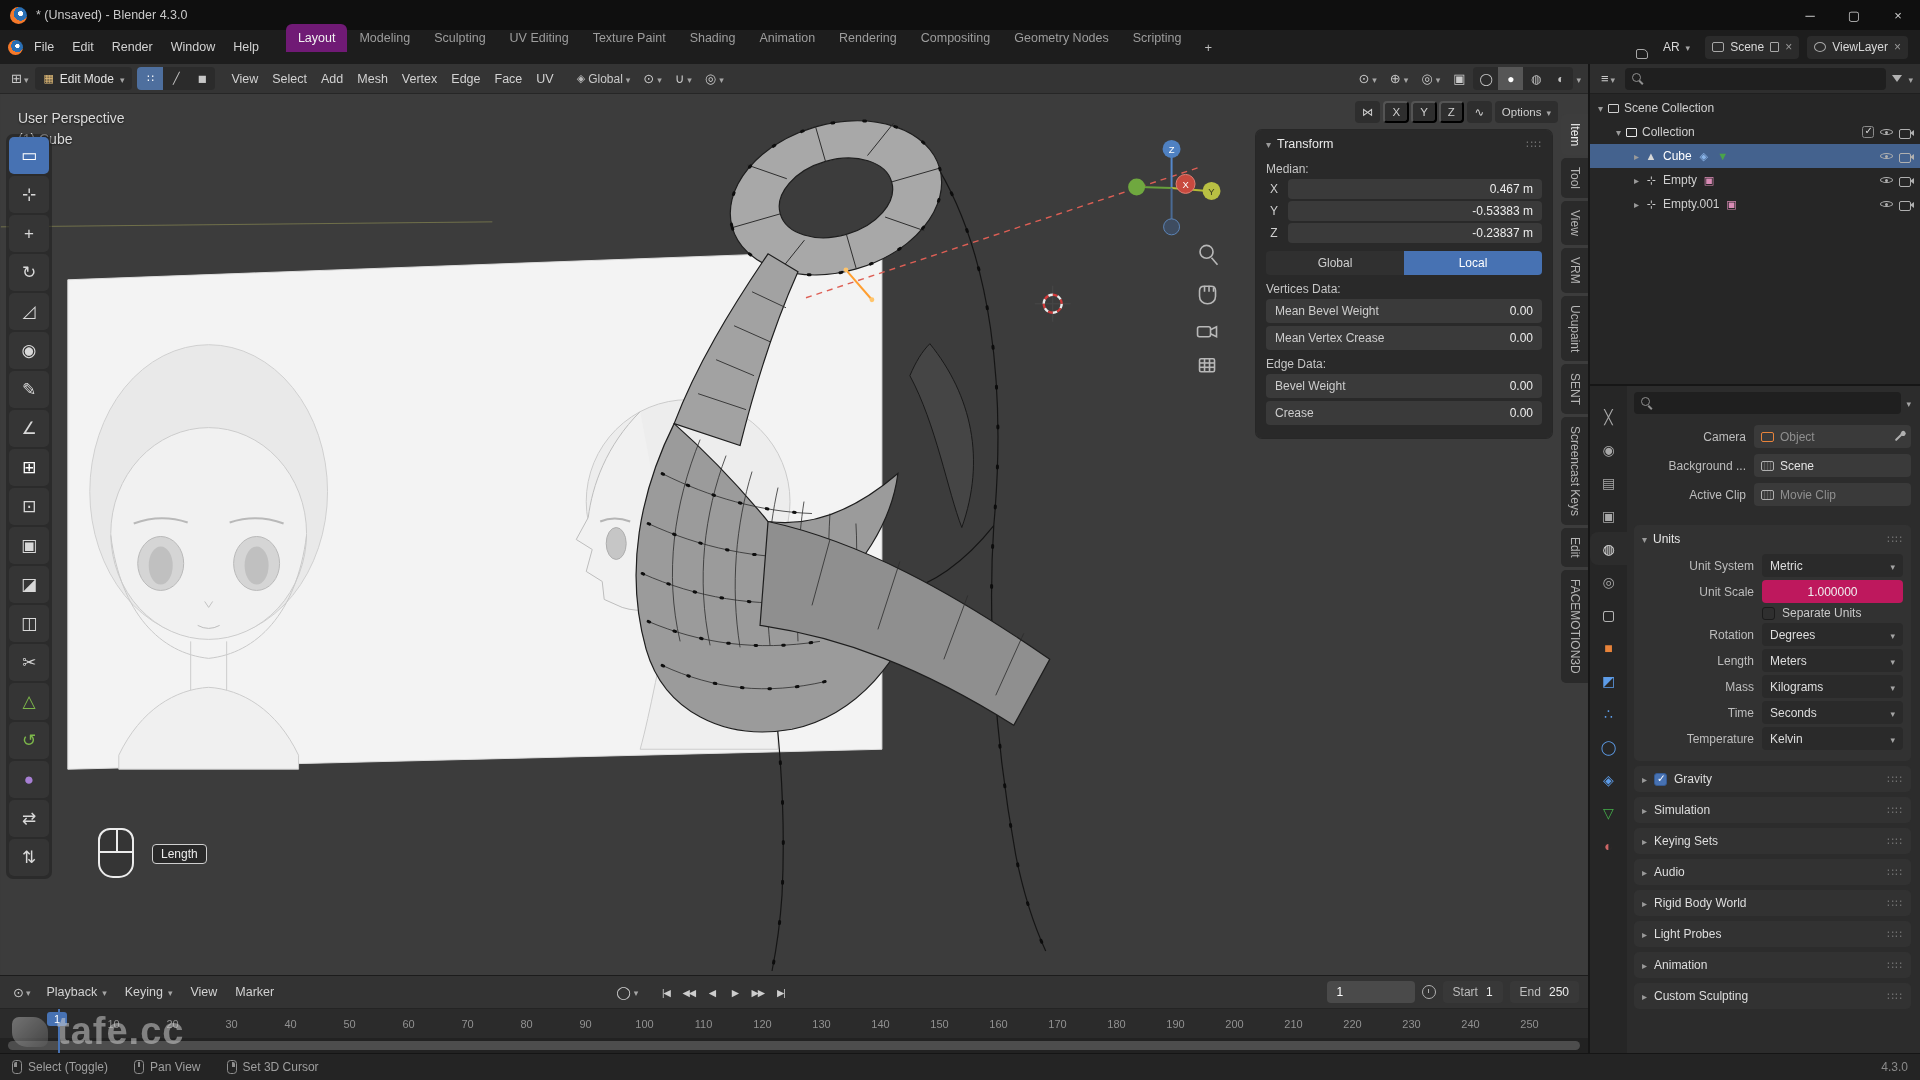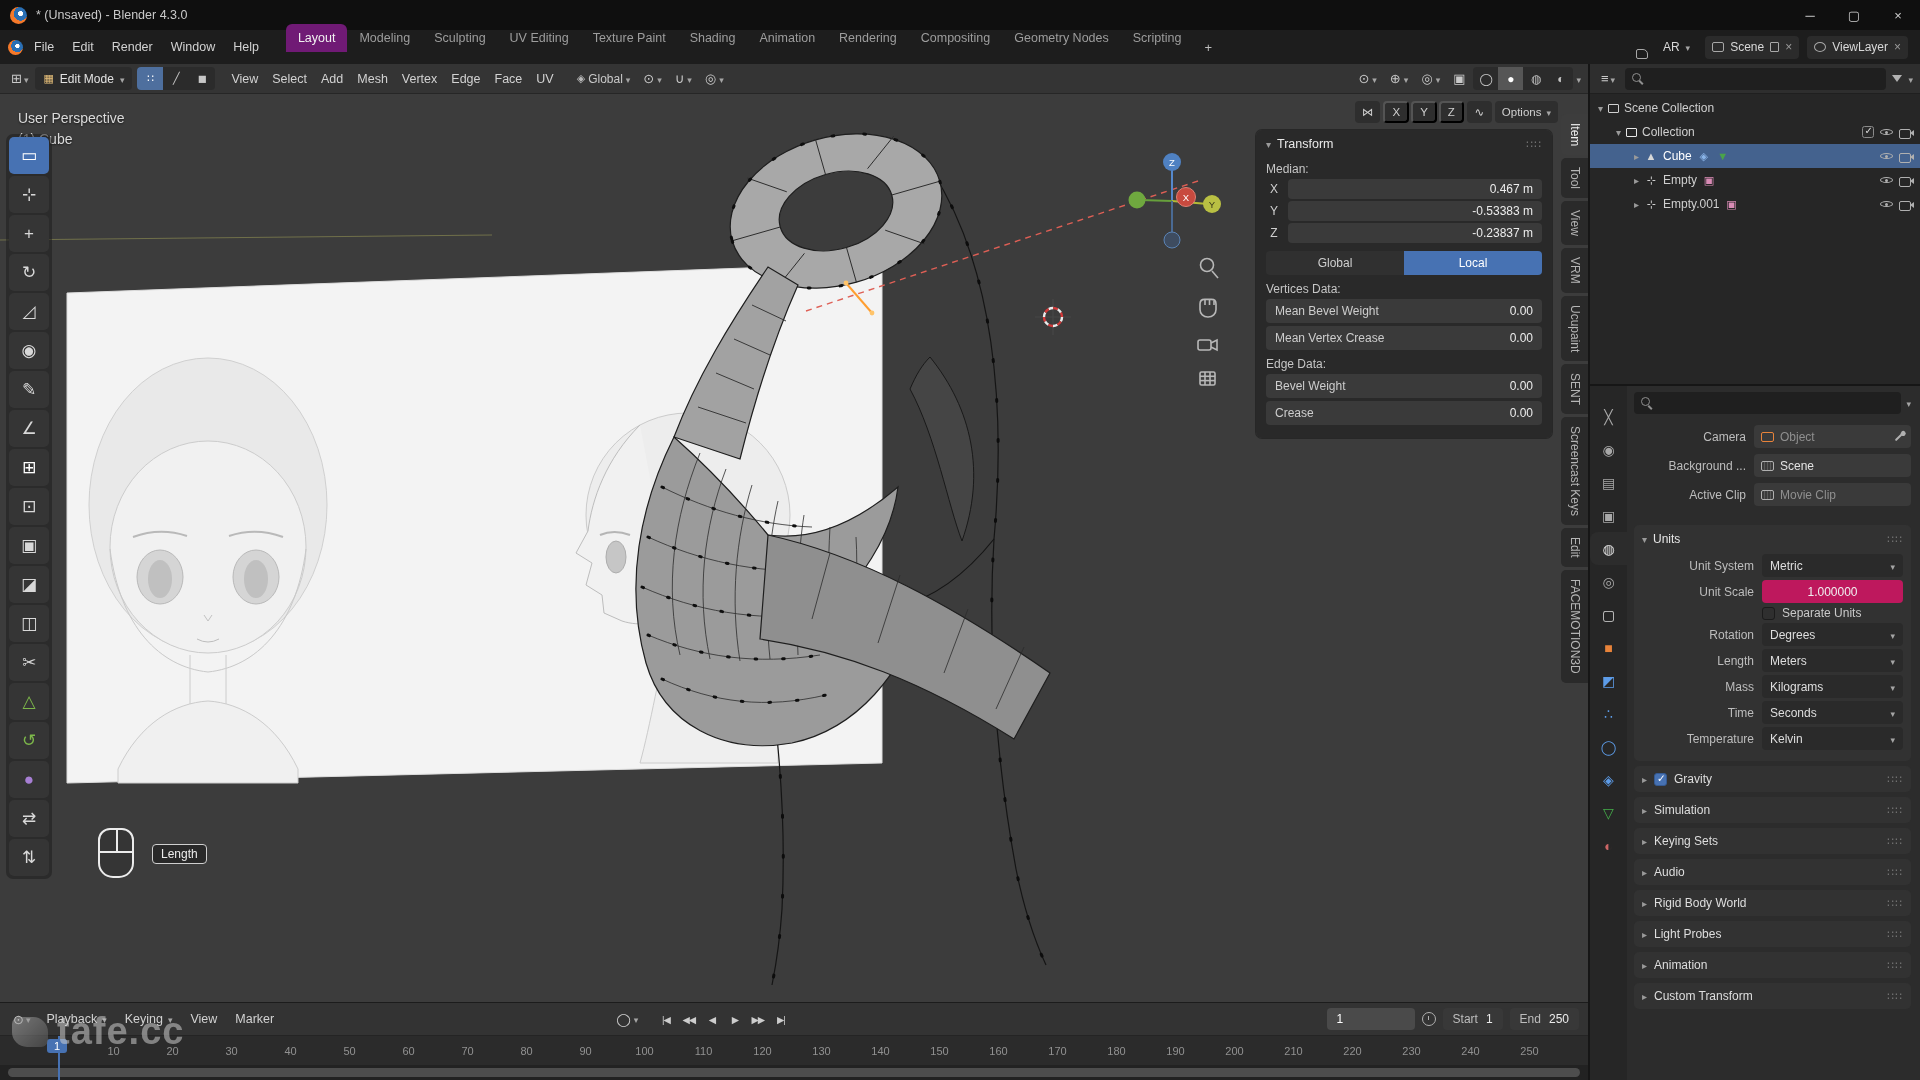--- a/index.html
+++ b/index.html
@@ -1099,27 +1099,47 @@
   <div class="psec">
     <span class="chev-r"></span>
 
     <span>Animation</span>
     <span class="grip"></span>
   </div>
 
   <div class="psec">
     <span class="chev-r"></span>
 
-    <span>Custom Transform</span>
+    <span>Custom Sculpting</span>
     <span class="grip"></span>
   </div>
 </div>
         </div>
       </div>
     </div>
   </div>
 
+  <div class="statusbar">
+    <div style="display:flex;gap:26px">
+  <div class="hint">
+    <span class="m-ico m-left"></span>
+    <span>Select (Toggle)</span>
+  </div>
+
+  <div class="hint">
+    <span class="m-ico m-mid"></span>
+    <span>Pan View</span>
+  </div>
+
+  <div class="hint">
+    <span class="m-ico m-right"></span>
+    <span>Set 3D Cursor</span>
+  </div>
+</div>
+    <span class="sb-spacer"></span>
+    <span class="version">4.3.0</span>
+  </div>
 
   <div class="watermark">
     <span class="wm-logo"></span>
     <span class="wm-text">tafe.cc</span>
   </div>
 </div>
 
 </body></html>

